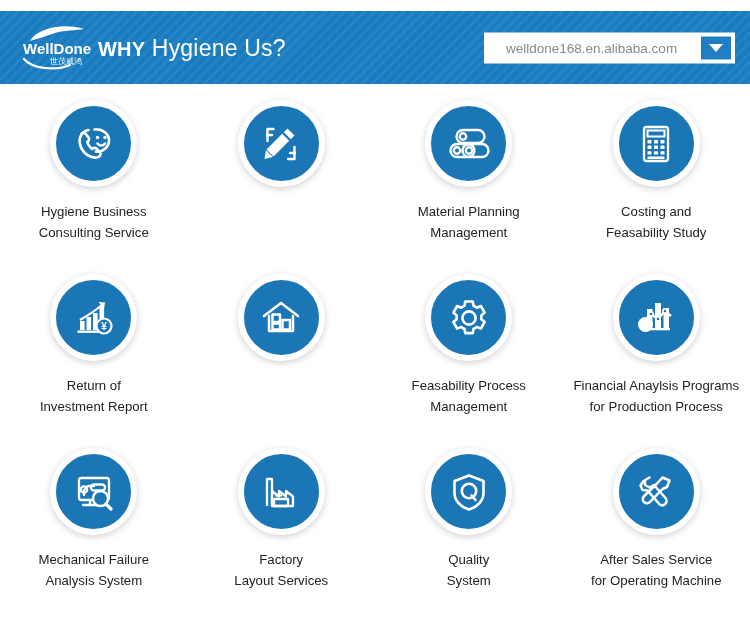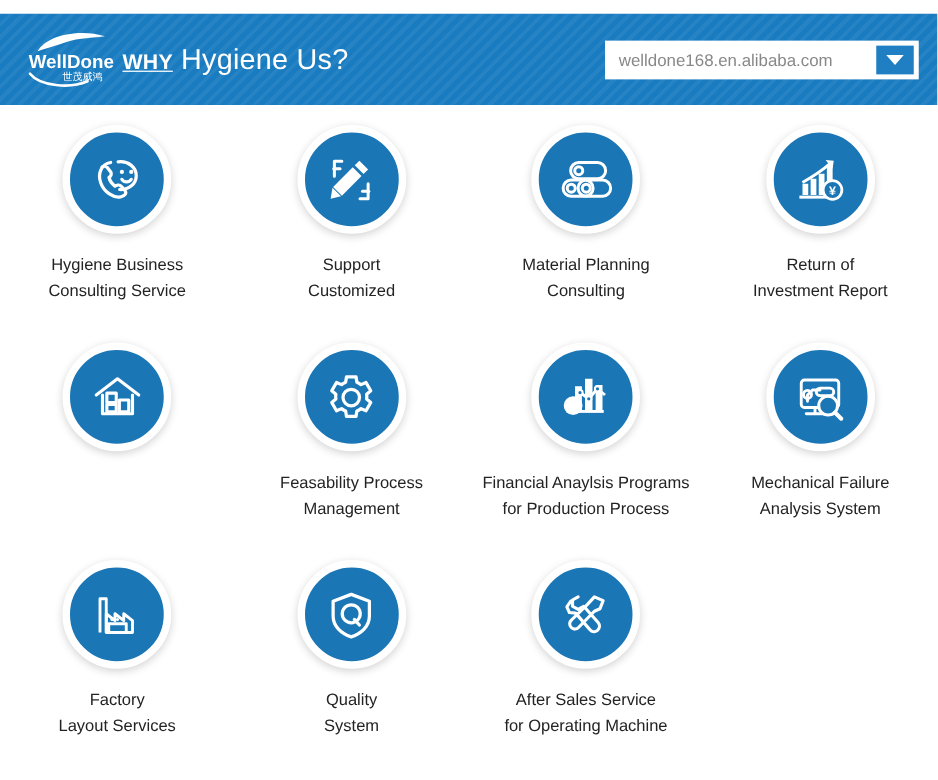--- a/index.html
+++ b/index.html
@@ -49,36 +49,35 @@
     left: 98px;
     top: 50%;
     transform: translateY(-50%);
     color: #ffffff;
     font-size: 23px;
     letter-spacing: 0.2px;
     white-space: nowrap;
   }
   .headline .why {
     font-weight: bold;
-    font-size: 17px;
-    text-decoration: underline;
+    font-size: 20px;
   }
   .headline .rest { font-weight: normal; }
 
   .url-box {
     position: absolute;
     right: 15px;
     top: 50%;
     transform: translateY(-50%);
     width: 251px;
     height: 31px;
     background: #ffffff;
     display: flex;
     align-items: center;
-    padding-left: 11px;
+    padding-left: 22px;
   }
   .url-text {
     color: #888888;
     font-size: 13.5px;
     flex: 1;
     white-space: nowrap;
     overflow: hidden;
   }
   .url-arrow {
     width: 30px;
@@ -192,41 +191,61 @@
             <path d="M10 31.2 L16.8 38 L8.5 40 Z"></path>
           </g>
           <g fill="none" stroke="#ffffff" stroke-width="2.4" stroke-linecap="round" stroke-linejoin="round">
             <path d="M17.5 10 L11.5 10 L11.5 22"></path>
             <path d="M11 16 L16 16"></path>
             <path d="M32 40 L38.5 40 L38.5 28"></path>
             <path d="M39 34 L34 34"></path>
           </g>
         </svg>
       </div>
-      <div class="label">Support
-Customized</div>
     </div>
 
     <div class="cell">
       <div class="badge">
         <svg width="50" height="50" viewBox="0 0 50 50" aria-hidden="true">
           <g fill="none" stroke="#ffffff" stroke-width="2.4" stroke-linejoin="round">
             <path d="M19 11 L34 11 A6.5 6.5 0 0 1 34 24 L19 24 A6.5 6.5 0 0 1 19 11 Z"></path>
             <circle cx="19" cy="17.5" r="3.2"></circle>
             <path d="M25 25 L38 25 A6.5 6.5 0 0 1 38 38 L25 38 A6.5 6.5 0 0 1 25 25 Z"></path>
             <circle cx="25" cy="31.5" r="3.2"></circle>
             <path d="M13 25 L24 25 A6.5 6.5 0 0 1 24 38 L13 38 A6.5 6.5 0 0 1 13 25 Z"></path>
             <circle cx="13" cy="31.5" r="3.2"></circle>
           </g>
         </svg>
       </div>
       <div class="label">Material Planning
-Consulting</div>
-    </div>
-
+Management</div>
+    </div>
+
+    <div class="cell">
+      <div class="badge">
+        <svg width="50" height="50" viewBox="0 0 50 50" aria-hidden="true">
+          <rect x="13" y="8" width="24" height="34" rx="2.5" fill="none" stroke="#ffffff" stroke-width="2.3"></rect>
+          <rect x="16.5" y="11.5" width="17" height="6" fill="none" stroke="#ffffff" stroke-width="2"></rect>
+          <g fill="#ffffff">
+            <rect x="16.5" y="21" width="4" height="3.4" rx="0.6"></rect>
+            <rect x="23" y="21" width="4" height="3.4" rx="0.6"></rect>
+            <rect x="29.5" y="21" width="4" height="3.4" rx="0.6"></rect>
+            <rect x="16.5" y="26.6" width="4" height="3.4" rx="0.6"></rect>
+            <rect x="23" y="26.6" width="4" height="3.4" rx="0.6"></rect>
+            <rect x="29.5" y="26.6" width="4" height="3.4" rx="0.6"></rect>
+            <rect x="16.5" y="32.2" width="4" height="3.4" rx="0.6"></rect>
+            <rect x="23" y="32.2" width="4" height="3.4" rx="0.6"></rect>
+            <rect x="29.5" y="32.2" width="4" height="3.4" rx="0.6"></rect>
+            <rect x="16.5" y="37.4" width="17" height="2.6" rx="0.8"></rect>
+          </g>
+        </svg>
+      </div>
+      <div class="label">Costing and
+Feasability Study</div>
+    </div>
 
     <div class="cell">
       <div class="badge">
         <svg width="50" height="50" viewBox="0 0 50 50" aria-hidden="true">
           <g fill="#ffffff">
             <rect x="11" y="28" width="4.6" height="9"></rect>
             <rect x="17.5" y="24" width="4.6" height="13"></rect>
             <rect x="24" y="20" width="4.6" height="17"></rect>
             <rect x="30.5" y="13" width="4.6" height="24"></rect>
             <rect x="8.5" y="37.5" width="30" height="2.4"></rect>

